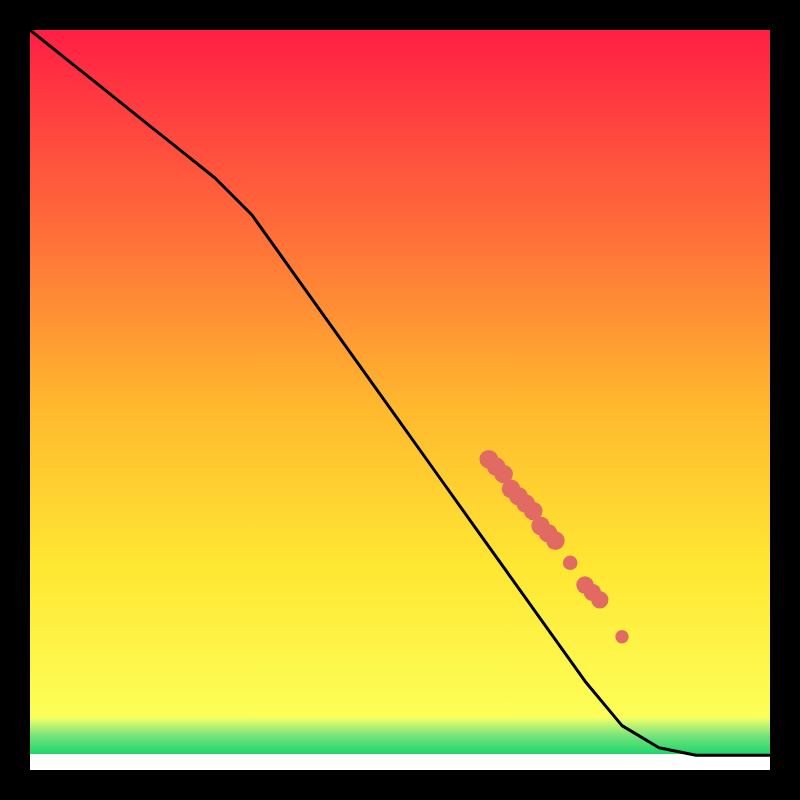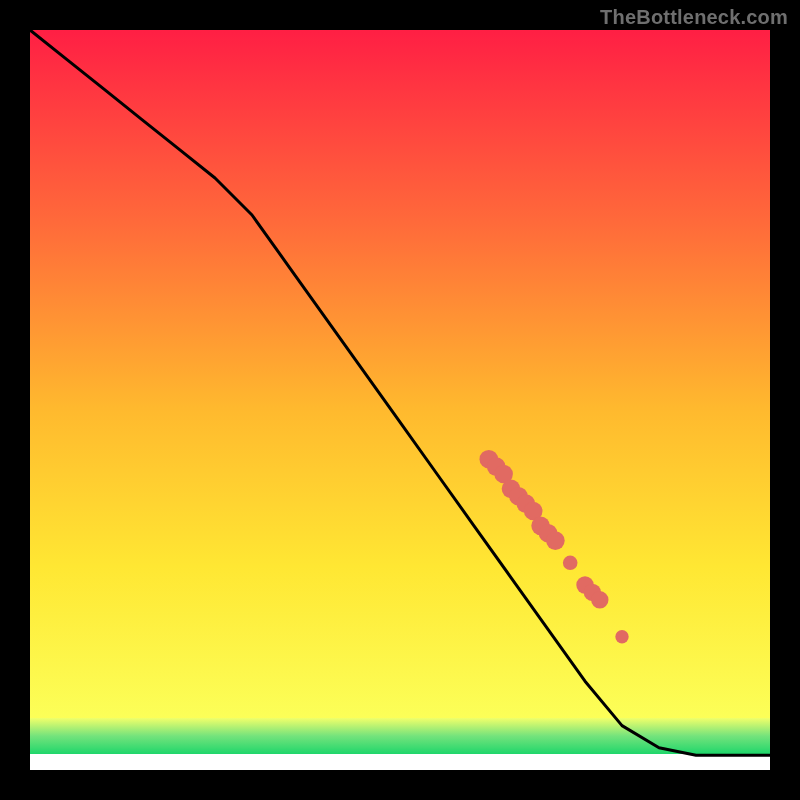--- a/index.html
+++ b/index.html
@@ -58,21 +58,20 @@
 
   svg.overlay {
     position: absolute;
     inset: 0;
   }
 </style>
 </head>
 <body>
 
 <div class="frame">
-  <div class="watermark">TheBottleneck.com</div>
 
   <div class="plot-area">
     <div class="bg-stack">
       <div class="bg-main" id="bg-main" style="background: linear-gradient(rgb(255, 31, 68) 0%, rgb(255, 106, 58) 28%, rgb(255, 185, 46) 55%, rgb(255, 231, 51) 78%, rgb(252, 255, 88) 100%);"></div>
       <div class="bg-green" id="bg-green" style="background: linear-gradient(rgb(241, 255, 106) 0%, rgb(116, 227, 124) 50%, rgb(31, 214, 107) 100%);"></div>
       <div class="bg-white" id="bg-white" style="background: rgb(255, 255, 255);"></div>
     </div>
 
     <svg class="overlay" viewBox="0 0 740 740" preserveAspectRatio="none">
       <polyline id="curve" fill="none" stroke-width="3" stroke-linejoin="round" stroke-linecap="round" points="0.0,0.0 37.0,29.6 74.0,59.2 111.0,88.8 148.0,118.4 185.0,148.0 222.0,185.0 259.0,236.8 296.0,288.6 333.0,340.4 370.0,392.2 407.0,444.0 444.0,495.8 481.0,547.6 518.0,599.4 555.0,651.2 592.0,695.6 629.0,717.8 666.0,725.2 703.0,725.2 740.0,725.2" stroke="#000000"></polyline>

